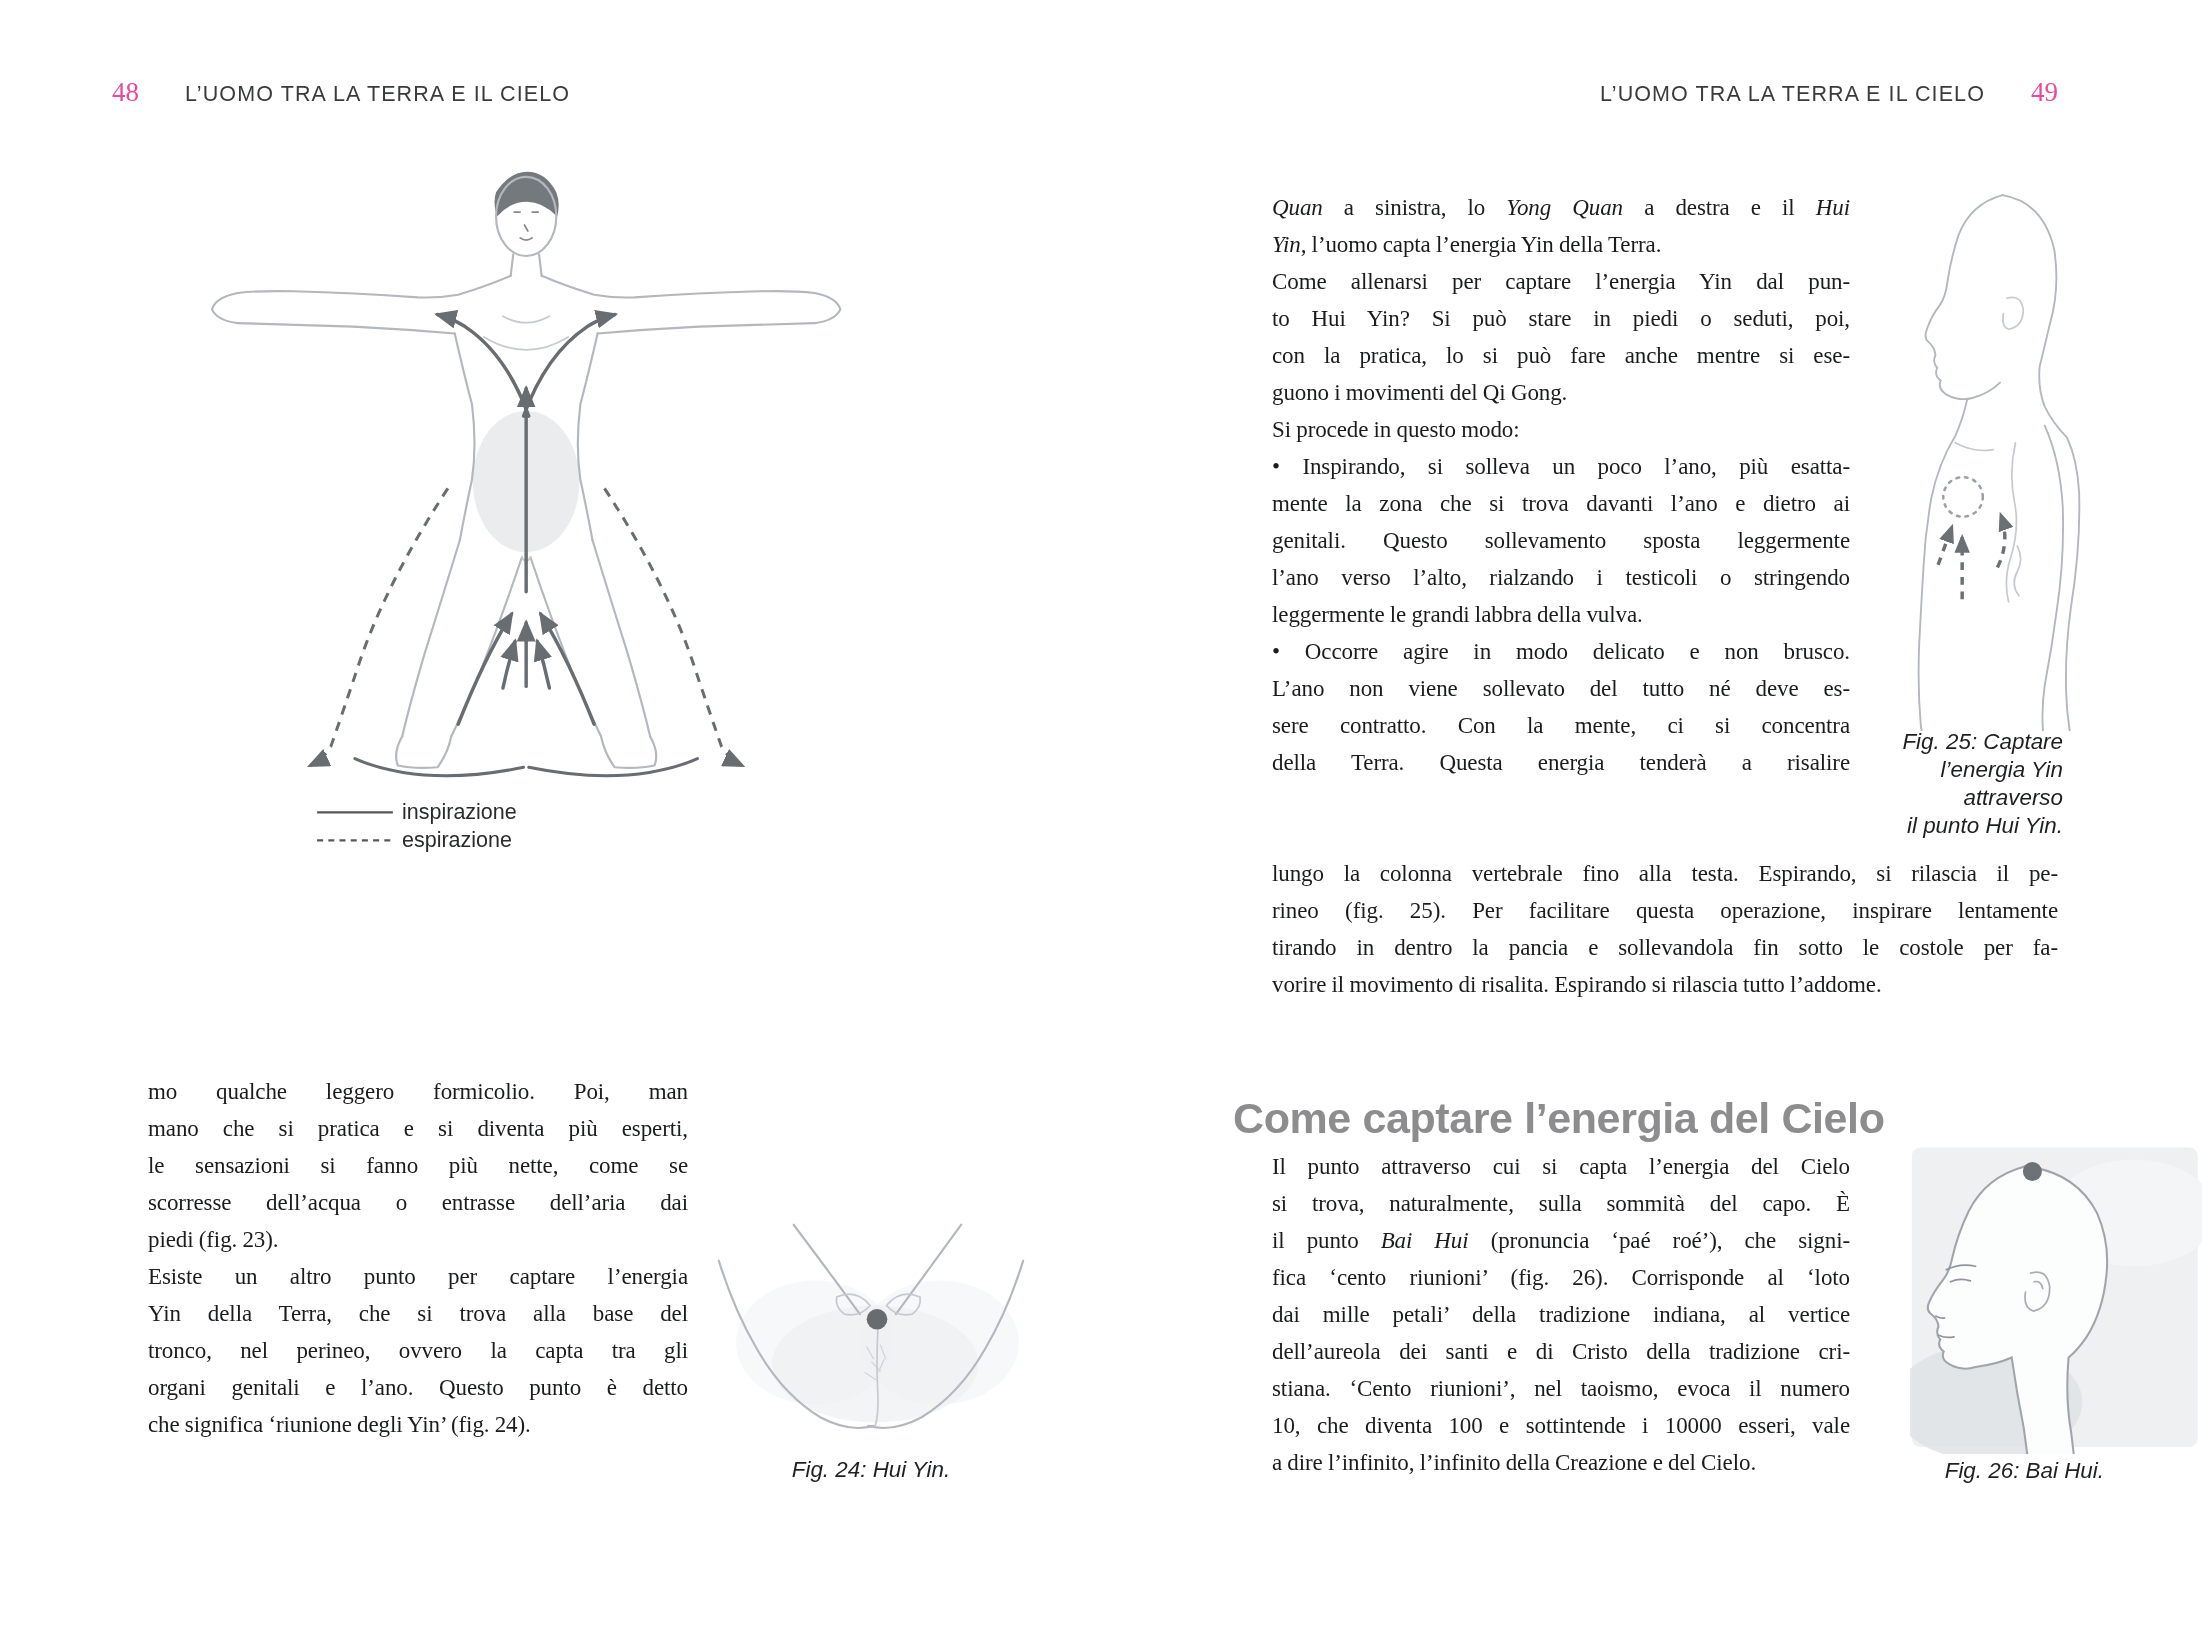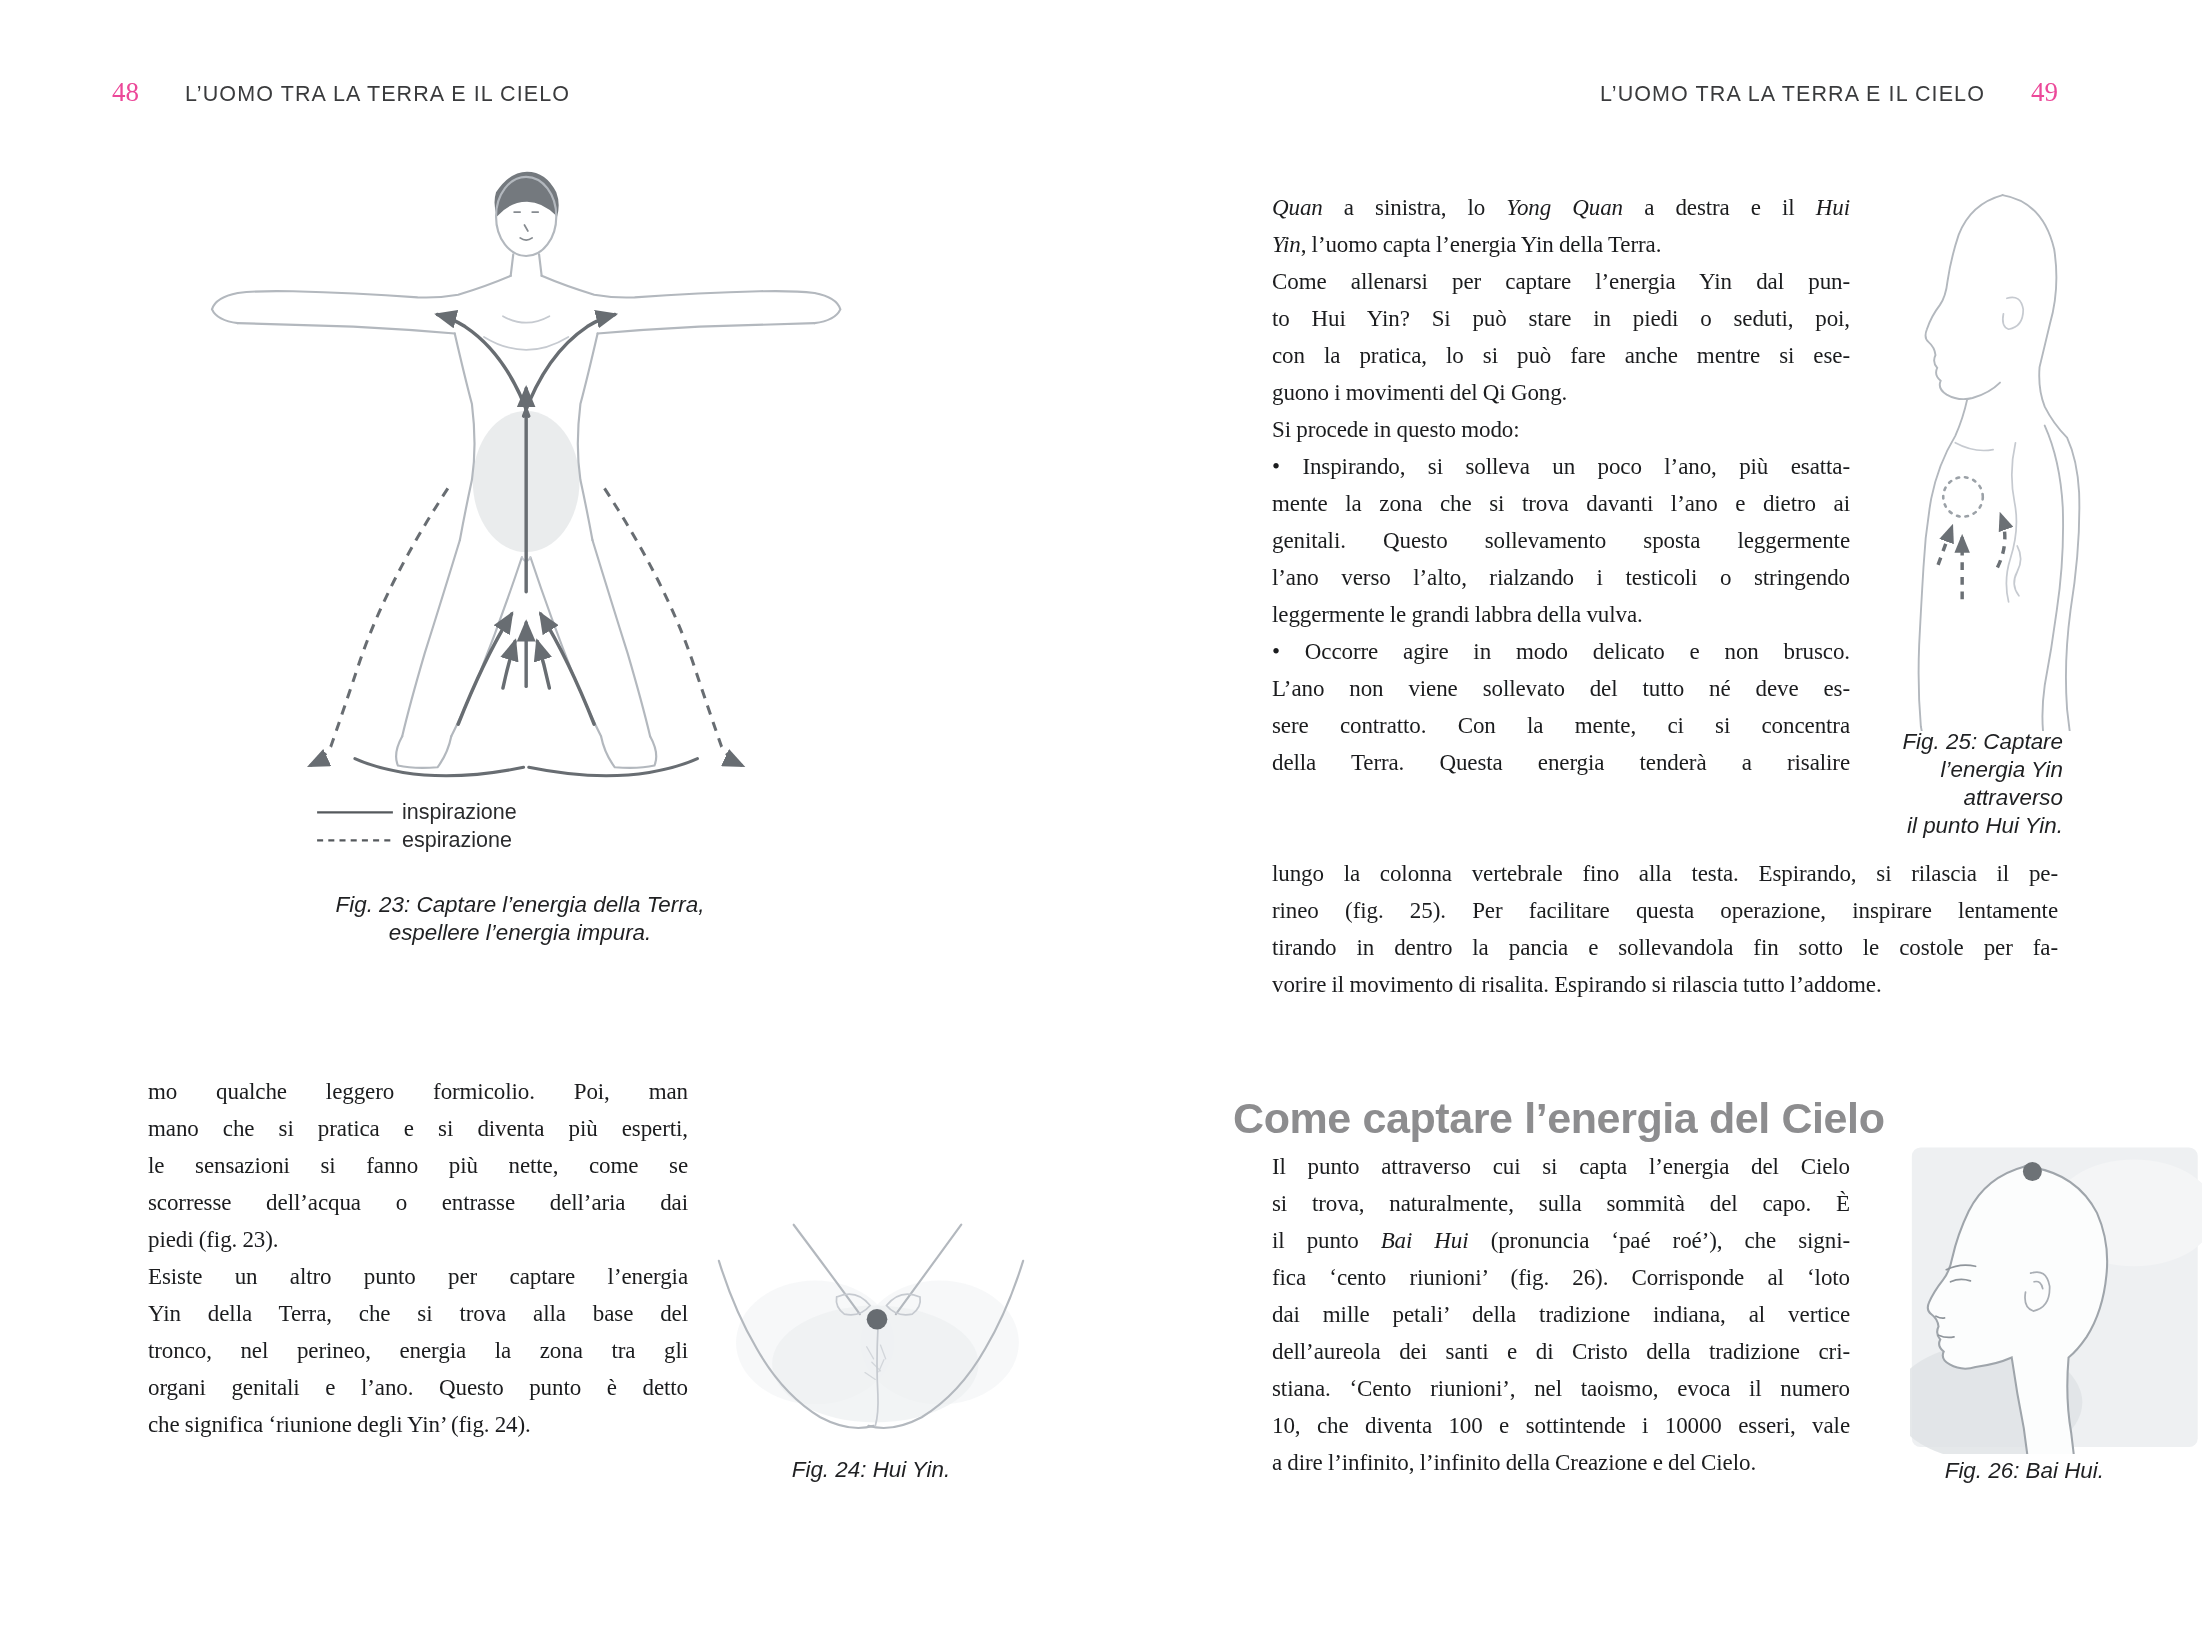--- a/index.html
+++ b/index.html
@@ -106,37 +106,33 @@
       <span>inspirazione</span>
     </div>
     <div class="legend-row">
       <svg width="76" height="6.9" viewBox="0 0 88 8">
         <line x1="0" y1="4" x2="88" y2="4" stroke="#55595d" stroke-width="2.5" stroke-dasharray="7 6"></line>
       </svg>
       <span>espirazione</span>
     </div>
   </div>
 
-  <div class="abs caption cap-center" style="left:262px; top:891px; width:516px;">
-      <div class="ln">Fig. 23: Captare l’energia della Terra,</div>
-      <div class="ln">espellere l’energia impura.</div>
-    </div>
 
   <div class="abs body-text" style="left:148px; top:1073px; width:540px;">
     <div class="jp">
         <div class="ln">mo qualche leggero formicolio. Poi, man</div>
         <div class="ln">mano che si pratica e si diventa più esperti,</div>
         <div class="ln">le sensazioni si fanno più nette, come se</div>
         <div class="ln">scorresse dell’acqua o entrasse dell’aria dai</div>
         <div class="ln">piedi (fig. 23).</div>
       </div>
     <div class="jp">
         <div class="ln">Esiste un altro punto per captare l’energia</div>
         <div class="ln">Yin della Terra, che si trova alla base del</div>
-        <div class="ln">tronco, nel perineo, energia la zona tra gli</div>
+        <div class="ln">tronco, nel perineo, ovvero la capta tra gli</div>
         <div class="ln">organi genitali e l’ano. Questo punto è detto</div>
         <div class="ln">che significa ‘riunione degli Yin’ (fig. 24).</div>
       </div>
   </div>
 
   <svg class="abs" style="left:712px; top:1209px;" width="318" height="224" viewBox="0 0 370 260">
     <g>
       <ellipse cx="120" cy="155" rx="92" ry="72" fill="#f2f4f5" opacity="0.6"></ellipse>
       <ellipse cx="265" cy="155" rx="92" ry="72" fill="#f2f4f5" opacity="0.6"></ellipse>
       <ellipse cx="190" cy="180" rx="120" ry="68" fill="#edeff1" opacity="0.7"></ellipse>

